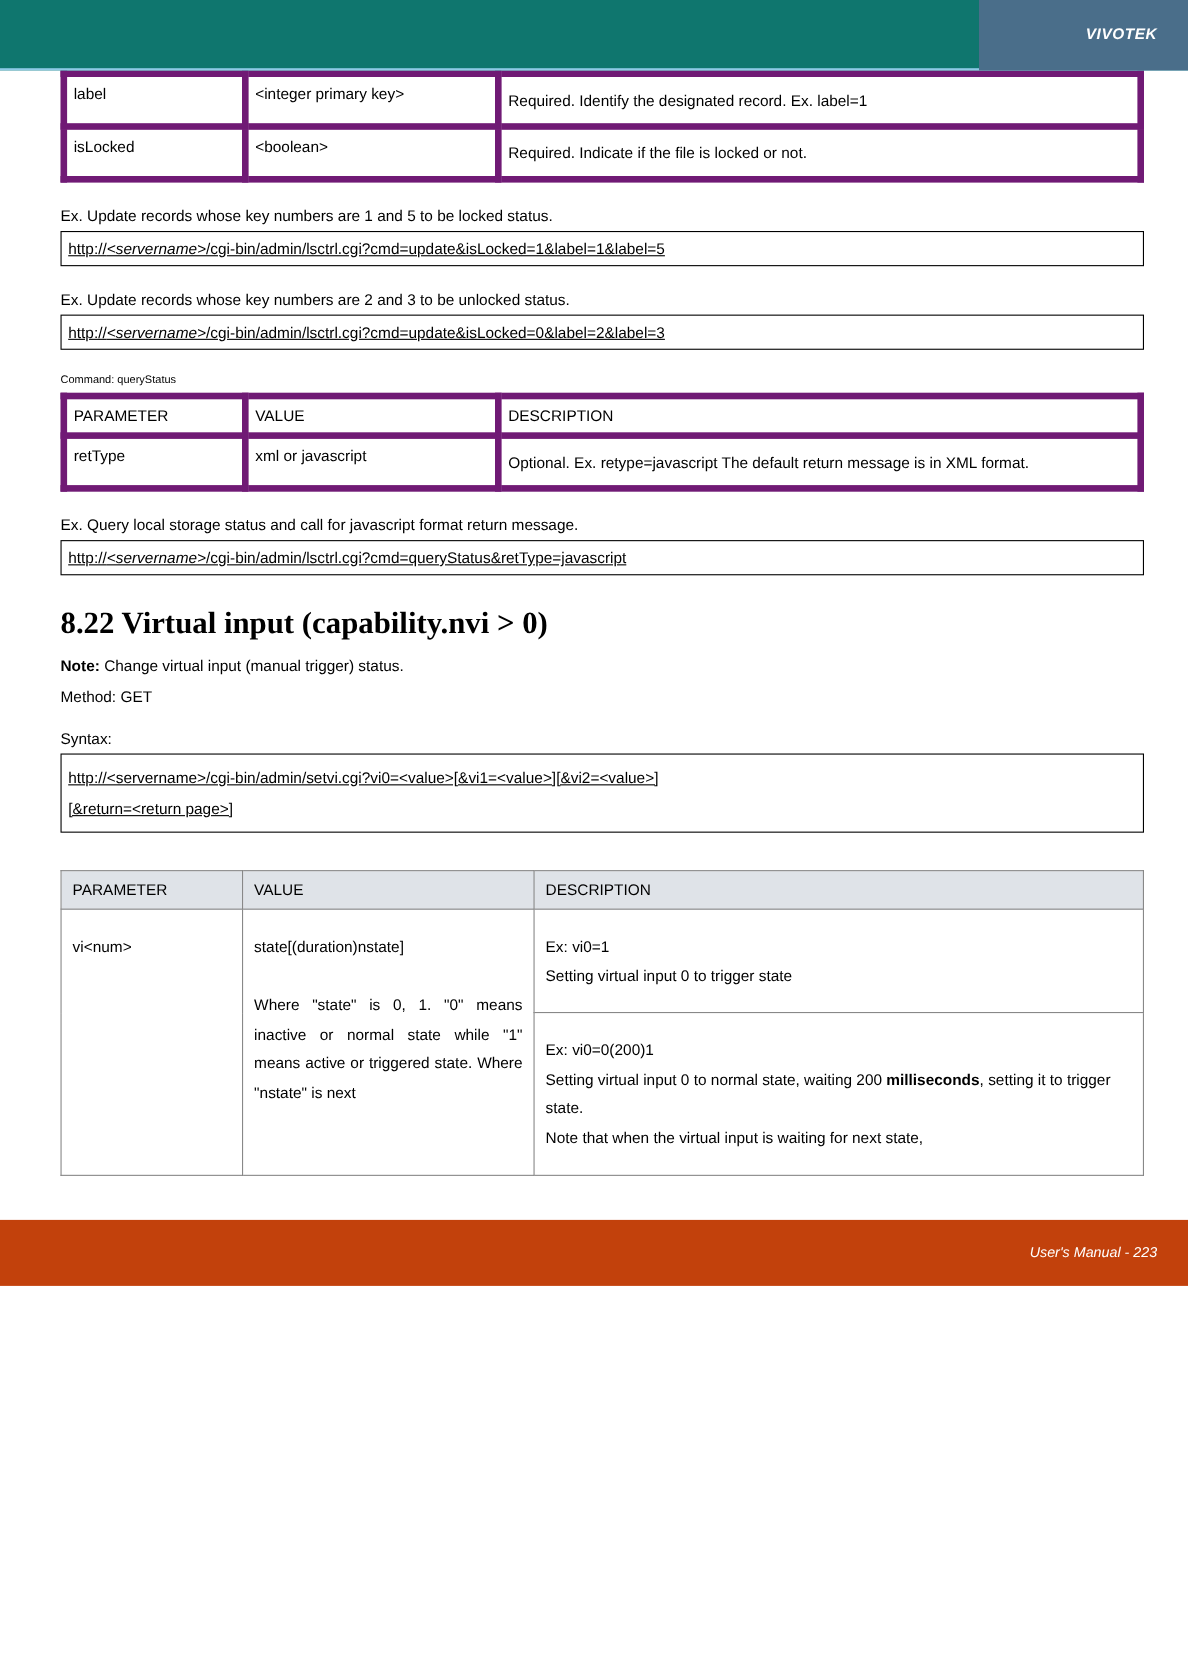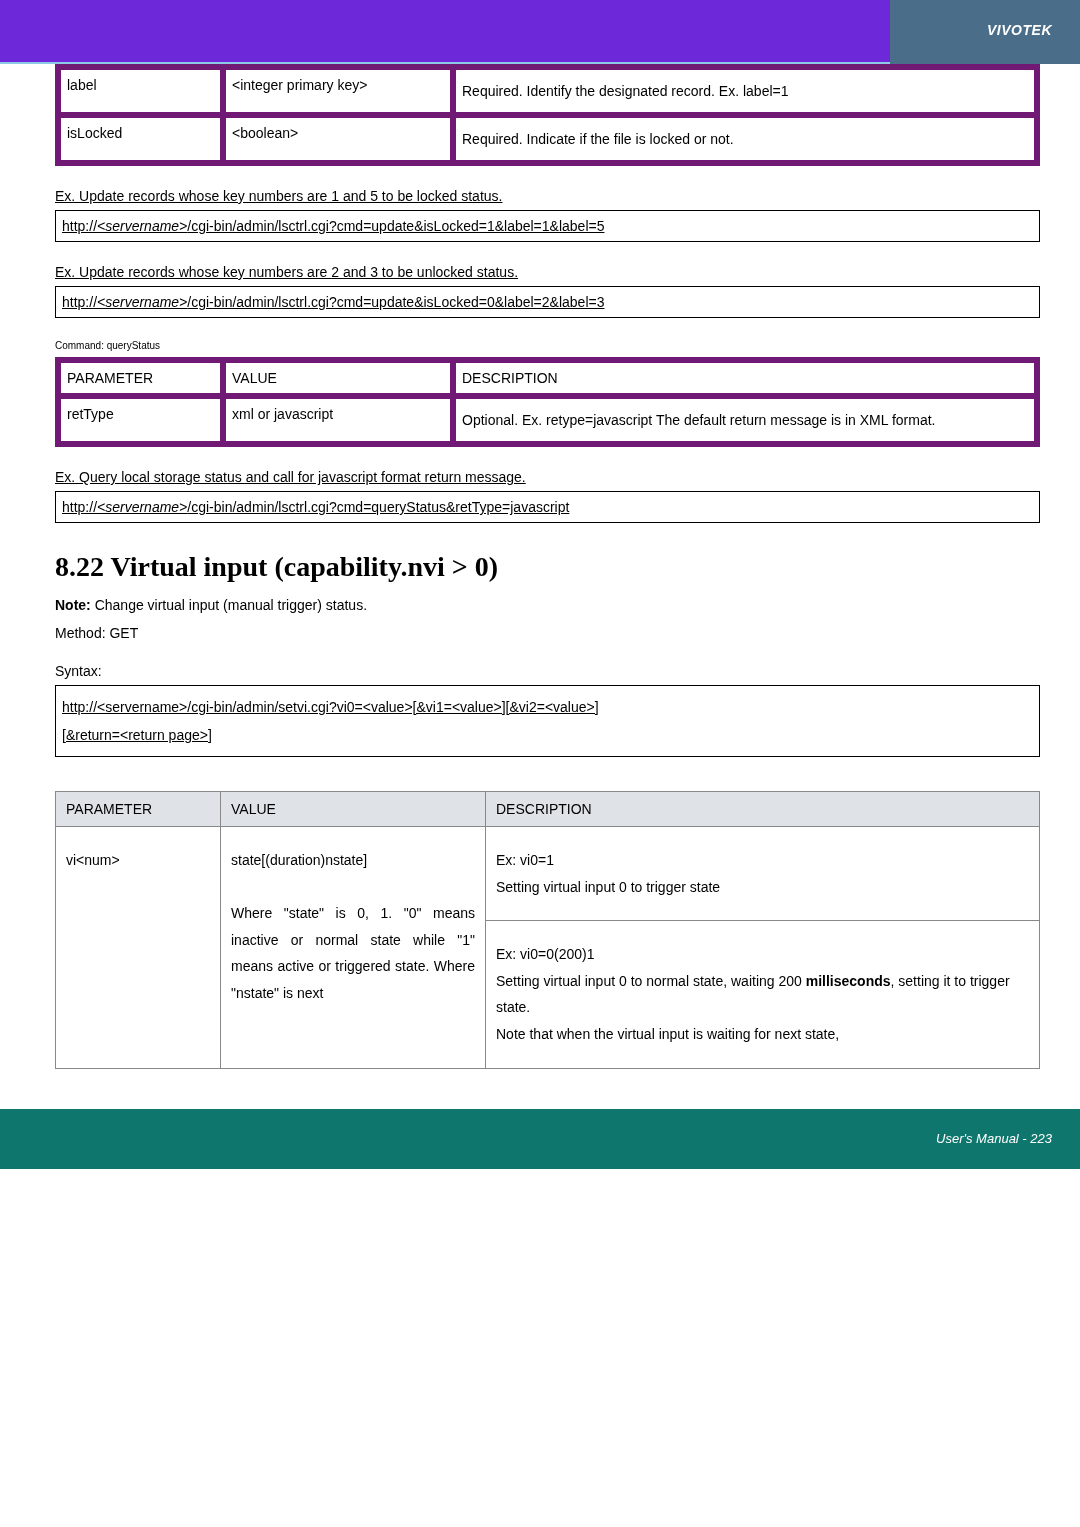--- a/index.html
+++ b/index.html
@@ -5,21 +5,21 @@
   * { box-sizing: border-box; margin: 0; padding: 0; }
   body {
     font-family: Verdana, Arial, sans-serif;
     font-size: 14px;
     color: #000;
     background: #fff;
     width: 1080px;
   }
   .top-band {
     height: 64px;
-    background: #6d28d9;
+    background: #0f766e;
     border-bottom: 2px solid #8ecae6;
     position: relative;
   }
   .brand {
     position: absolute;
     right: 28px;
     top: 22px;
     color: #fff;
     font-weight: bold;
     font-style: italic;
@@ -67,21 +67,20 @@
     border: 1px solid #888;
     padding: 20px 10px;
     text-align: left;
     vertical-align: top;
     font-size: 14px;
     line-height: 1.9;
   }
   .explain {
     font-size: 14px;
     margin: 22px 0 6px 0;
-    text-decoration: underline;
   }
   .urlbox {
     border: 1px solid #000;
     padding: 7px 6px;
     font-size: 14px;
     margin-bottom: 18px;
     text-decoration: underline;
   }
   .urlbox.twoline {
     line-height: 2.0;
@@ -99,21 +98,21 @@
   }
   .note {
     font-size: 14px;
   }
   .note b { font-weight: bold; }
   .method { font-size: 14px; margin-bottom: 22px; margin-top: 12px; }
   .syntax { font-size: 14px; margin-bottom: 6px; }
   .col1 { width: 165px; }
   .col2 { width: 230px; }
   .footer {
-    background: #0f766e;
+    background: #c2410c;
     height: 60px;
     position: relative;
   }
   .footer-text {
     position: absolute;
     right: 28px;
     top: 22px;
     color: #fff;
     font-style: italic;
     font-size: 13px;

